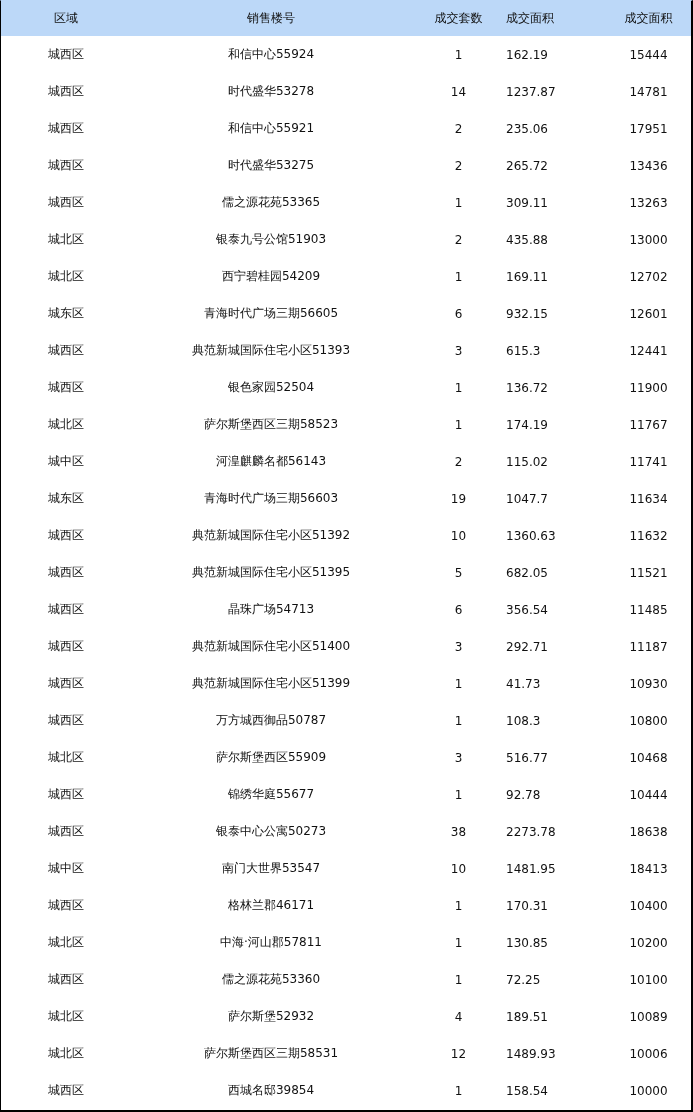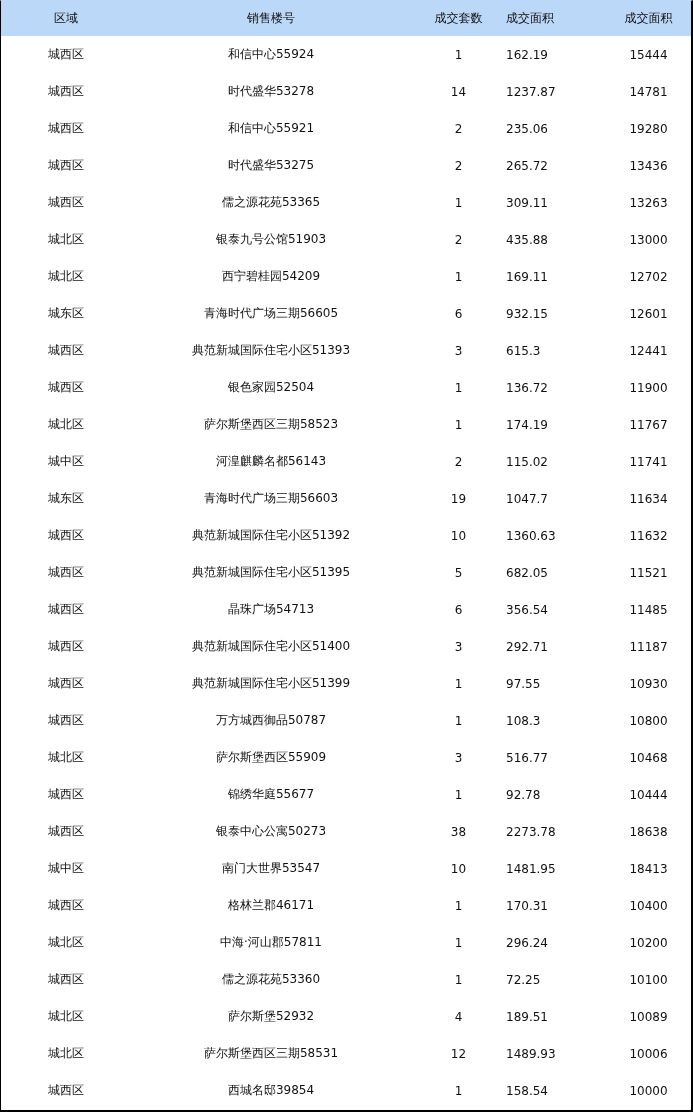--- a/index.html
+++ b/index.html
@@ -68,21 +68,21 @@
           <td class="c2">时代盛华53278</td>
           <td class="c3">14</td>
           <td class="c4">1237.87</td>
           <td class="c5">14781</td>
         </tr>
         <tr>
           <td class="c1">城西区</td>
           <td class="c2">和信中心55921</td>
           <td class="c3">2</td>
           <td class="c4">235.06</td>
-          <td class="c5">19280</td>
+          <td class="c5">17951</td>
         </tr>
         <tr>
           <td class="c1">城西区</td>
           <td class="c2">时代盛华53275</td>
           <td class="c3">2</td>
           <td class="c4">265.72</td>
           <td class="c5">13436</td>
         </tr>
         <tr>
           <td class="c1">城西区</td>
@@ -172,21 +172,21 @@
           <td class="c1">城西区</td>
           <td class="c2">典范新城国际住宅小区51400</td>
           <td class="c3">3</td>
           <td class="c4">292.71</td>
           <td class="c5">11187</td>
         </tr>
         <tr>
           <td class="c1">城西区</td>
           <td class="c2">典范新城国际住宅小区51399</td>
           <td class="c3">1</td>
-          <td class="c4">97.55</td>
+          <td class="c4">41.73</td>
           <td class="c5">10930</td>
         </tr>
         <tr>
           <td class="c1">城西区</td>
           <td class="c2">万方城西御品50787</td>
           <td class="c3">1</td>
           <td class="c4">108.3</td>
           <td class="c5">10800</td>
         </tr>
         <tr>
@@ -221,21 +221,21 @@
           <td class="c1">城西区</td>
           <td class="c2">格林兰郡46171</td>
           <td class="c3">1</td>
           <td class="c4">170.31</td>
           <td class="c5">10400</td>
         </tr>
         <tr>
           <td class="c1">城北区</td>
           <td class="c2">中海·河山郡57811</td>
           <td class="c3">1</td>
-          <td class="c4">296.24</td>
+          <td class="c4">130.85</td>
           <td class="c5">10200</td>
         </tr>
         <tr>
           <td class="c1">城西区</td>
           <td class="c2">儒之源花苑53360</td>
           <td class="c3">1</td>
           <td class="c4">72.25</td>
           <td class="c5">10100</td>
         </tr>
         <tr>

